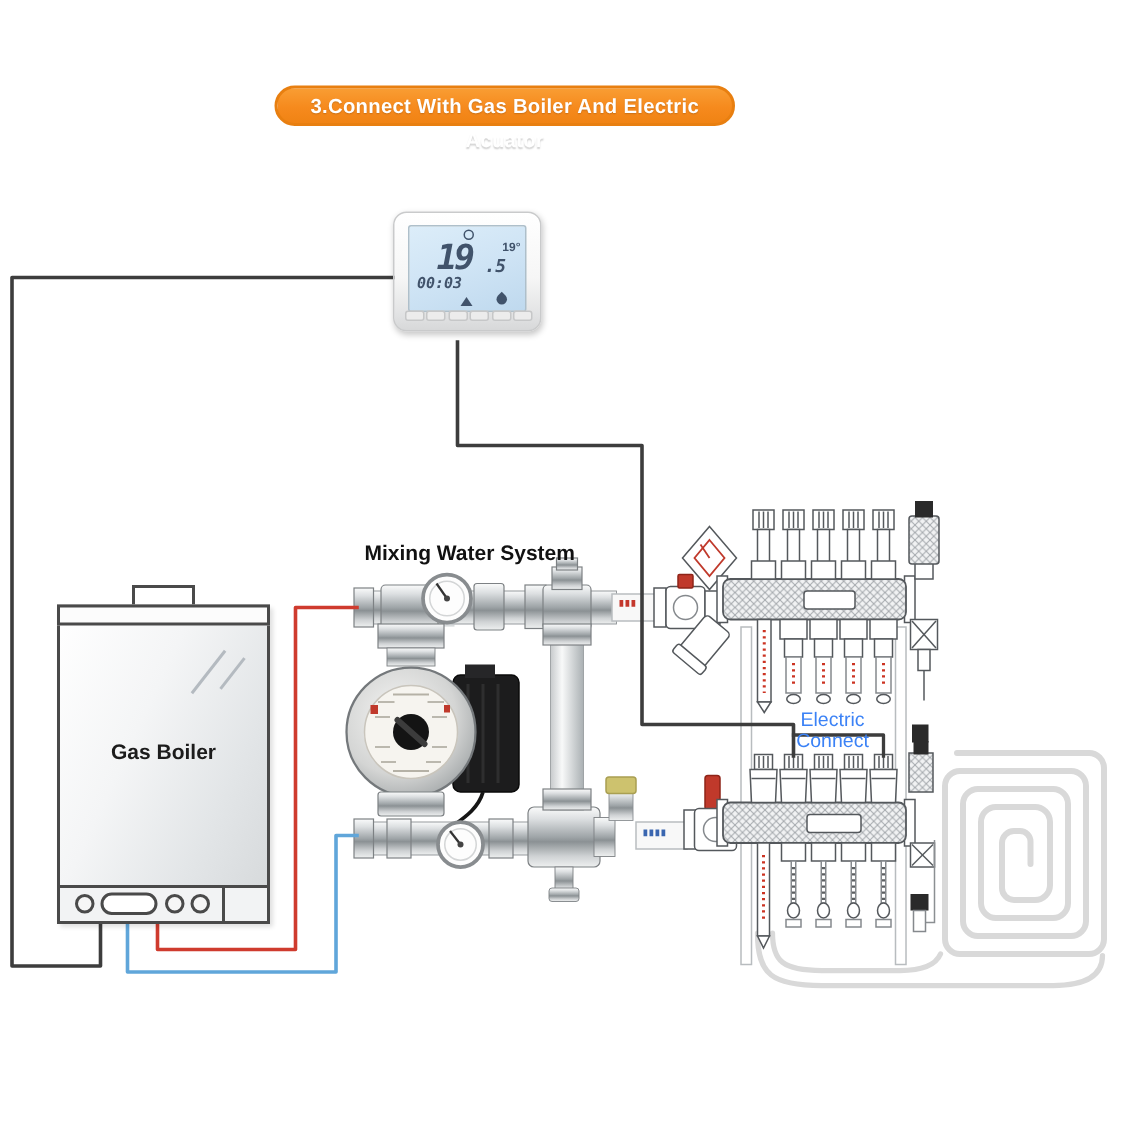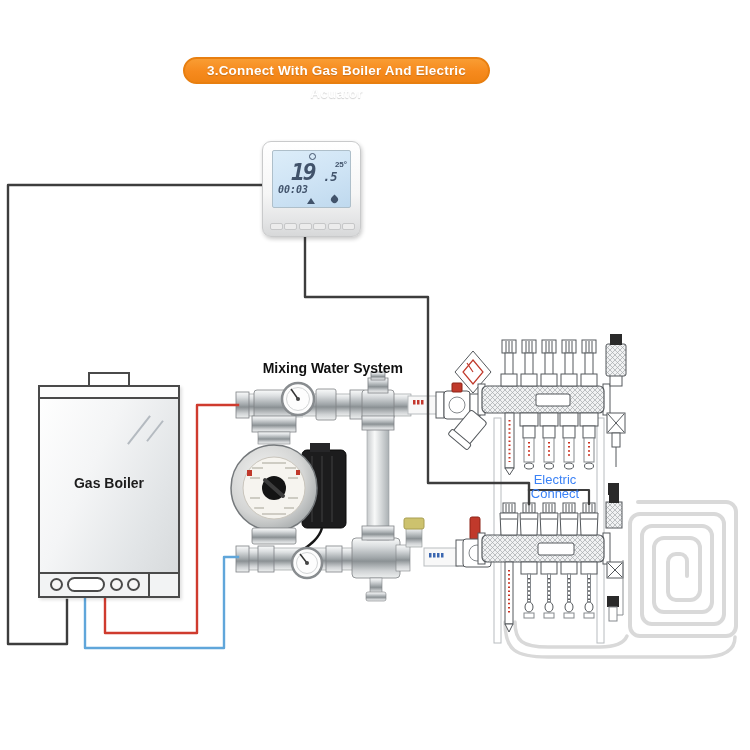--- a/index.html
+++ b/index.html
@@ -7,21 +7,21 @@
          font-family:"Liberation Sans",sans-serif;padding-left:28px;}
   #art{position:absolute;left:0;top:0;}
 
   
   .banner{position:absolute;left:183px;top:57px;width:307px;height:27px;box-sizing:border-box;
     background:linear-gradient(180deg,#f99d33 0%,#f68a1d 55%,#f08314 100%);
     border:2px solid #e87f10;border-radius:14px;color:#fff;font-size:13.5px;font-weight:bold;
     text-align:center;line-height:23px;letter-spacing:.2px;text-shadow:0 1px 1px rgba(0,0,0,.18);}
 
   
-  .tstat{position:absolute;left:262px;top:141px;width:99px;height:96px;box-sizing:border-box;
+  .tstat{position:absolute;left:262px;top:141px;width:99px;height:80px;box-sizing:border-box;
     background:linear-gradient(180deg,#ffffff 0%,#f6f6f6 55%,#e3e4e5 85%,#d7d8d9 100%);
     border:1px solid #c9cacb;border-radius:9px;box-shadow:1px 2px 4px rgba(0,0,0,.22);}
   .tstat .screen{position:absolute;left:9px;top:8px;width:79px;height:58px;box-sizing:border-box;
     background:linear-gradient(160deg,#dcedf9 0%,#cfe4f5 50%,#bfd9ee 100%);
     border:1px solid #aebfca;border-radius:2px;color:#41536b;overflow:hidden;}
   .lcd-big{position:absolute;left:18px;top:8px;font-family:"DejaVu Sans Mono",monospace;
     font-size:23px;font-weight:bold;font-style:italic;letter-spacing:-2px;}
   .lcd-frac{position:absolute;left:50px;top:19px;font-family:"DejaVu Sans Mono",monospace;
     font-size:12px;font-weight:bold;font-style:italic;}
   .lcd-set{position:absolute;right:3px;top:9px;font-size:8px;font-weight:bold;}
@@ -29,41 +29,41 @@
     font-size:10px;font-weight:bold;font-style:italic;}
   .lcd-clock{position:absolute;left:36px;top:2px;width:5px;height:5px;border:1px solid #41536b;border-radius:50%;}
   .lcd-flame{position:absolute;left:34px;bottom:3px;width:0;height:0;
     border-left:4px solid transparent;border-right:4px solid transparent;border-bottom:6px solid #41536b;}
   .lcd-drop{position:absolute;right:12px;bottom:4px;width:7px;height:7px;background:#41536b;
     border-radius:0 50% 50% 50%;transform:rotate(45deg);}
   .tstat .keys{position:absolute;left:7px;bottom:6px;width:85px;display:flex;justify-content:space-between;}
   .tstat .keys span{width:11px;height:5px;background:#ececec;border:1px solid #c6c7c8;border-radius:2px;}
 
   
-  .boiler{position:absolute;left:38px;top:372px;width:114px;height:226px;}
+  .boiler{position:absolute;left:38px;top:390px;width:114px;height:226px;}
   .boiler .chimney{position:absolute;left:50px;top:0;width:42px;height:15px;box-sizing:border-box;
     border:2px solid #4a4a4a;border-bottom:none;background:#fff;}
   .boiler .shell{position:absolute;left:0;top:13px;width:142px;height:213px;box-sizing:border-box;
     border:2px solid #4a4a4a;background:linear-gradient(115deg,#ffffff 0%,#f4f5f6 38%,#e2e5e7 72%,#d5d8da 100%);
     box-shadow:2px 2px 3px rgba(0,0,0,.12);}
   .boiler .topband{position:absolute;left:0;top:13px;width:142px;height:14px;box-sizing:border-box;
     border:2px solid #4a4a4a;background:#fcfcfc;}
   .boiler .shine{position:absolute;width:2px;background:#b4bac0;transform:rotate(38deg);}
   .boiler .label{position:absolute;left:0;top:103px;width:142px;text-align:center;
     font-size:14px;font-weight:600;color:#1c1c1c;}
   .boiler .panel{position:absolute;left:0;top:200px;width:142px;height:26px;box-sizing:border-box;
     border:2px solid #4a4a4a;background:#f2f3f4;}
   .boiler .panel .div{position:absolute;right:28px;top:0;width:2px;height:22px;background:#4a4a4a;}
   .knob{position:absolute;top:4px;width:13px;height:13px;box-sizing:border-box;
     border:2px solid #4a4a4a;border-radius:50%;background:#f6f6f6;}
   .pill{position:absolute;left:27px;top:3px;width:38px;height:15px;box-sizing:border-box;
     border:2px solid #4a4a4a;border-radius:8px;background:#fff;}
 
   
-  .lbl-mix{position:absolute;left:243px;top:360px;width:160px;text-align:right;
+  .lbl-mix{position:absolute;left:243px;top:360px;width:160px;text-align:left;
     font-size:14px;font-weight:600;color:#111;}
   .lbl-act{position:absolute;left:516px;top:473px;width:78px;text-align:center;
     font-size:13px;font-weight:400;color:#3b82f6;line-height:14px;}
 </style>
 </head>
 <body>
 
 <div id="stage">
 
 <svg id="art" width="750" height="750" viewBox="0 0 750 750">
@@ -427,21 +427,21 @@
   </g>
 </svg>
 
 <div class="banner">3.Connect With Gas Boiler And Electric Acuator</div>
 
 <div class="tstat">
   <div class="screen">
     <span class="lcd-clock"></span>
     <span class="lcd-big">19</span>
     <span class="lcd-frac">.5</span>
-    <span class="lcd-set">25°</span>
+    <span class="lcd-set">19°</span>
     <span class="lcd-time">00:03</span>
     <span class="lcd-flame"></span>
     <span class="lcd-drop"></span>
   </div>
   <div class="keys">
     <span></span>
     <span></span>
     <span></span>
     <span></span>
     <span></span>

